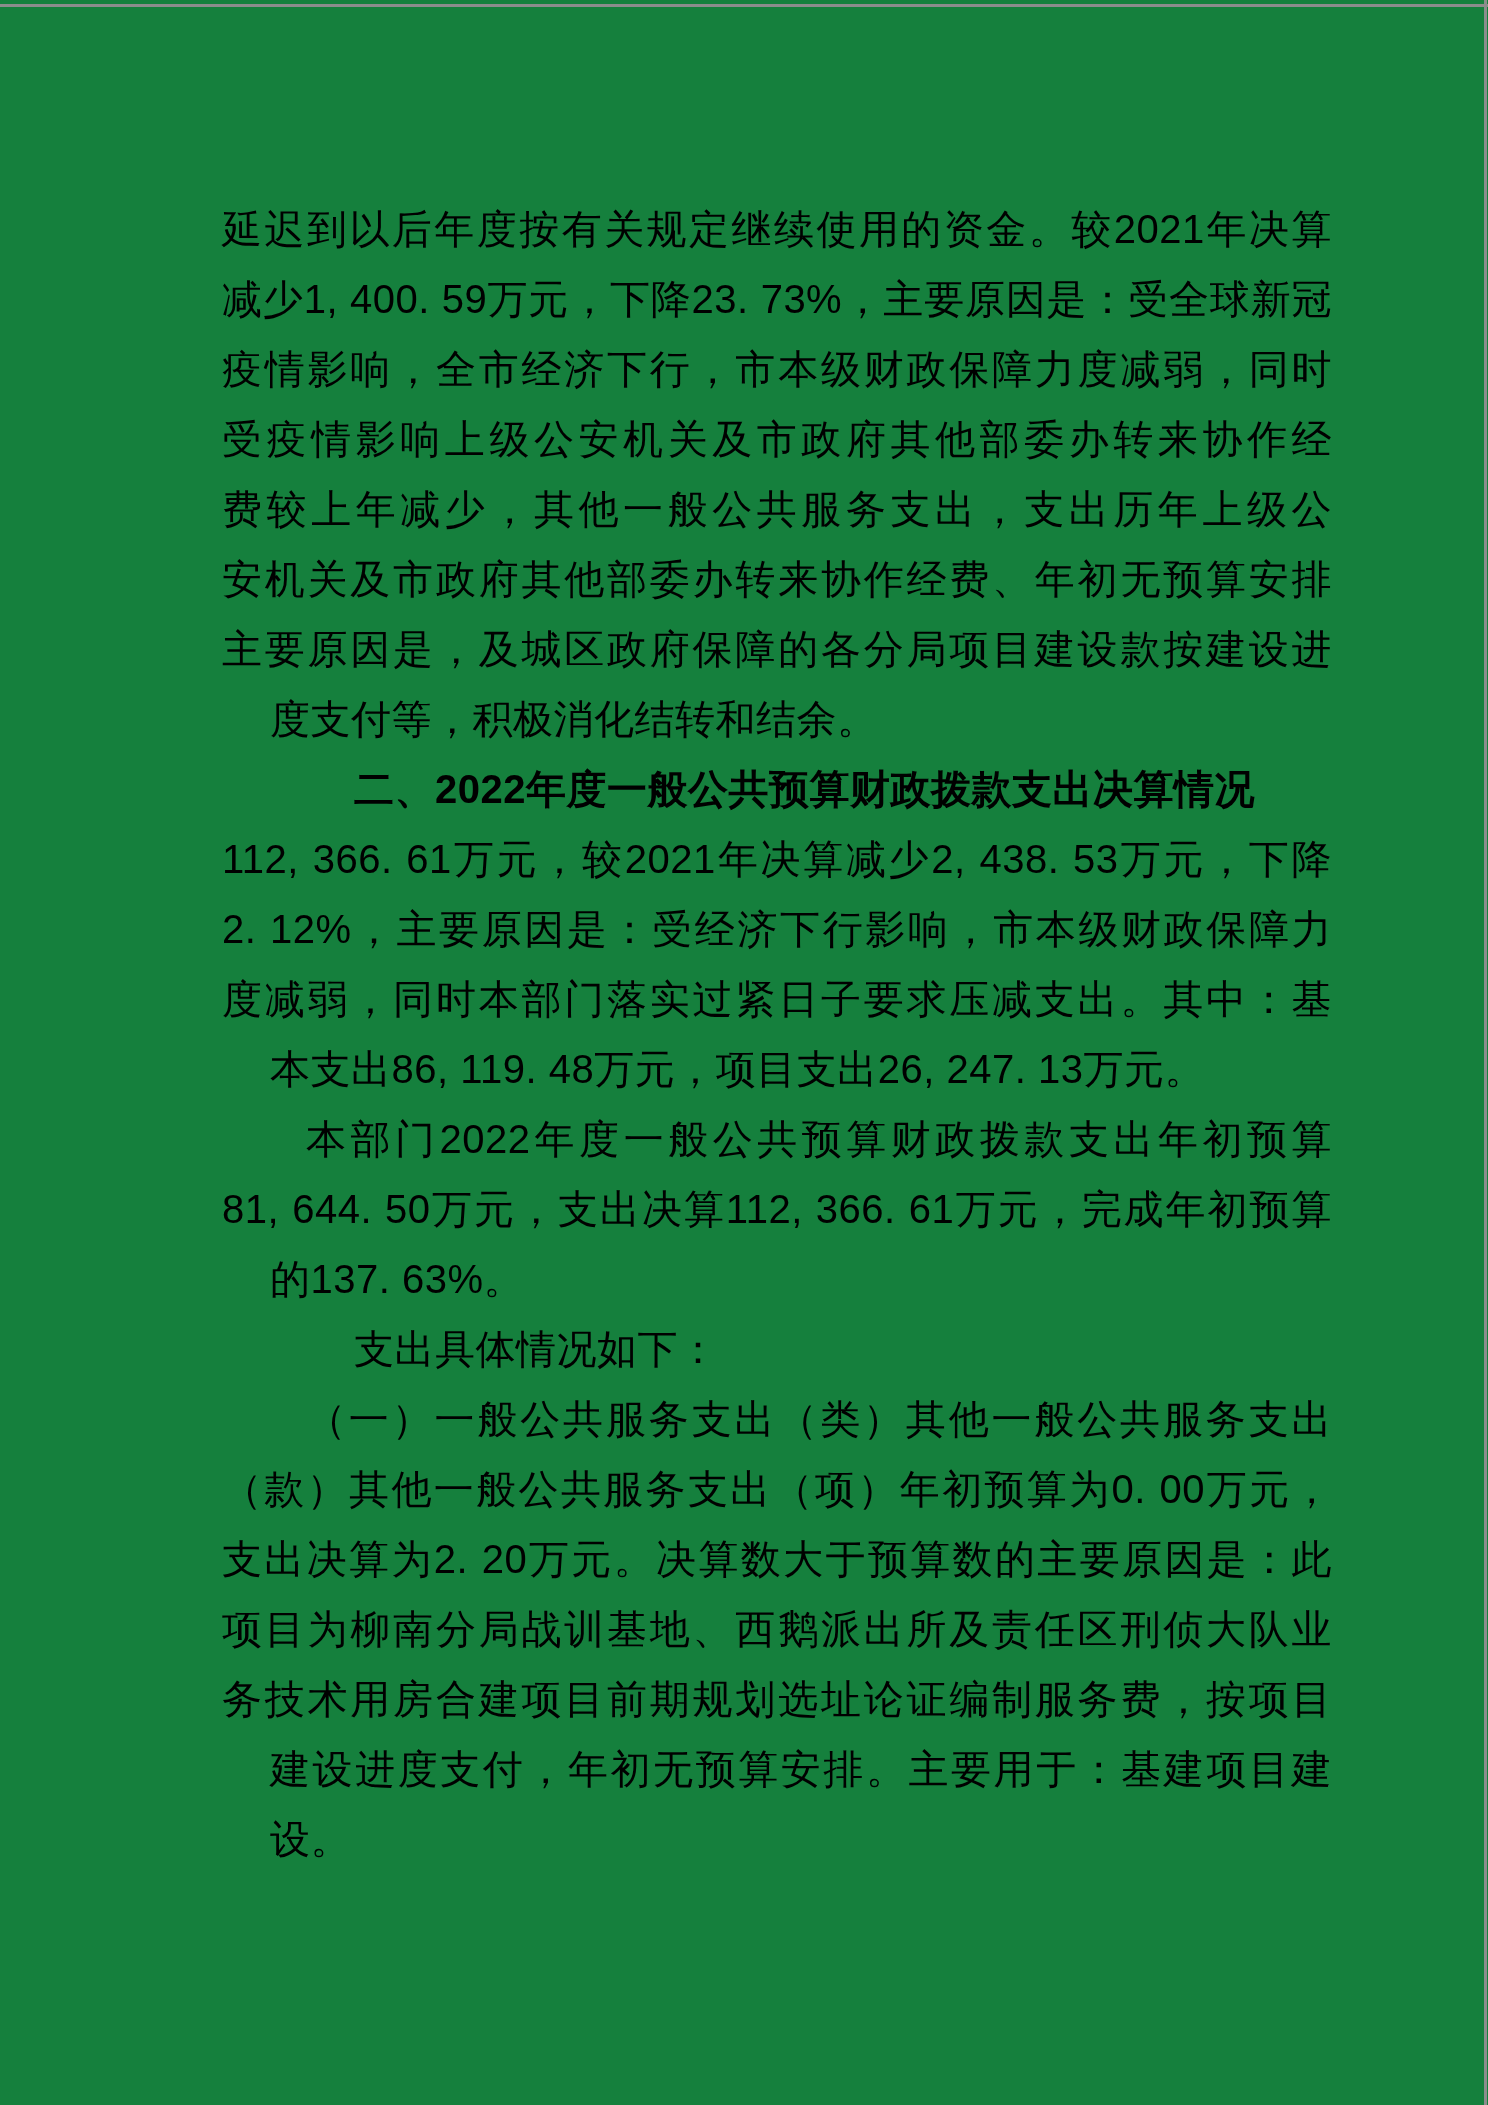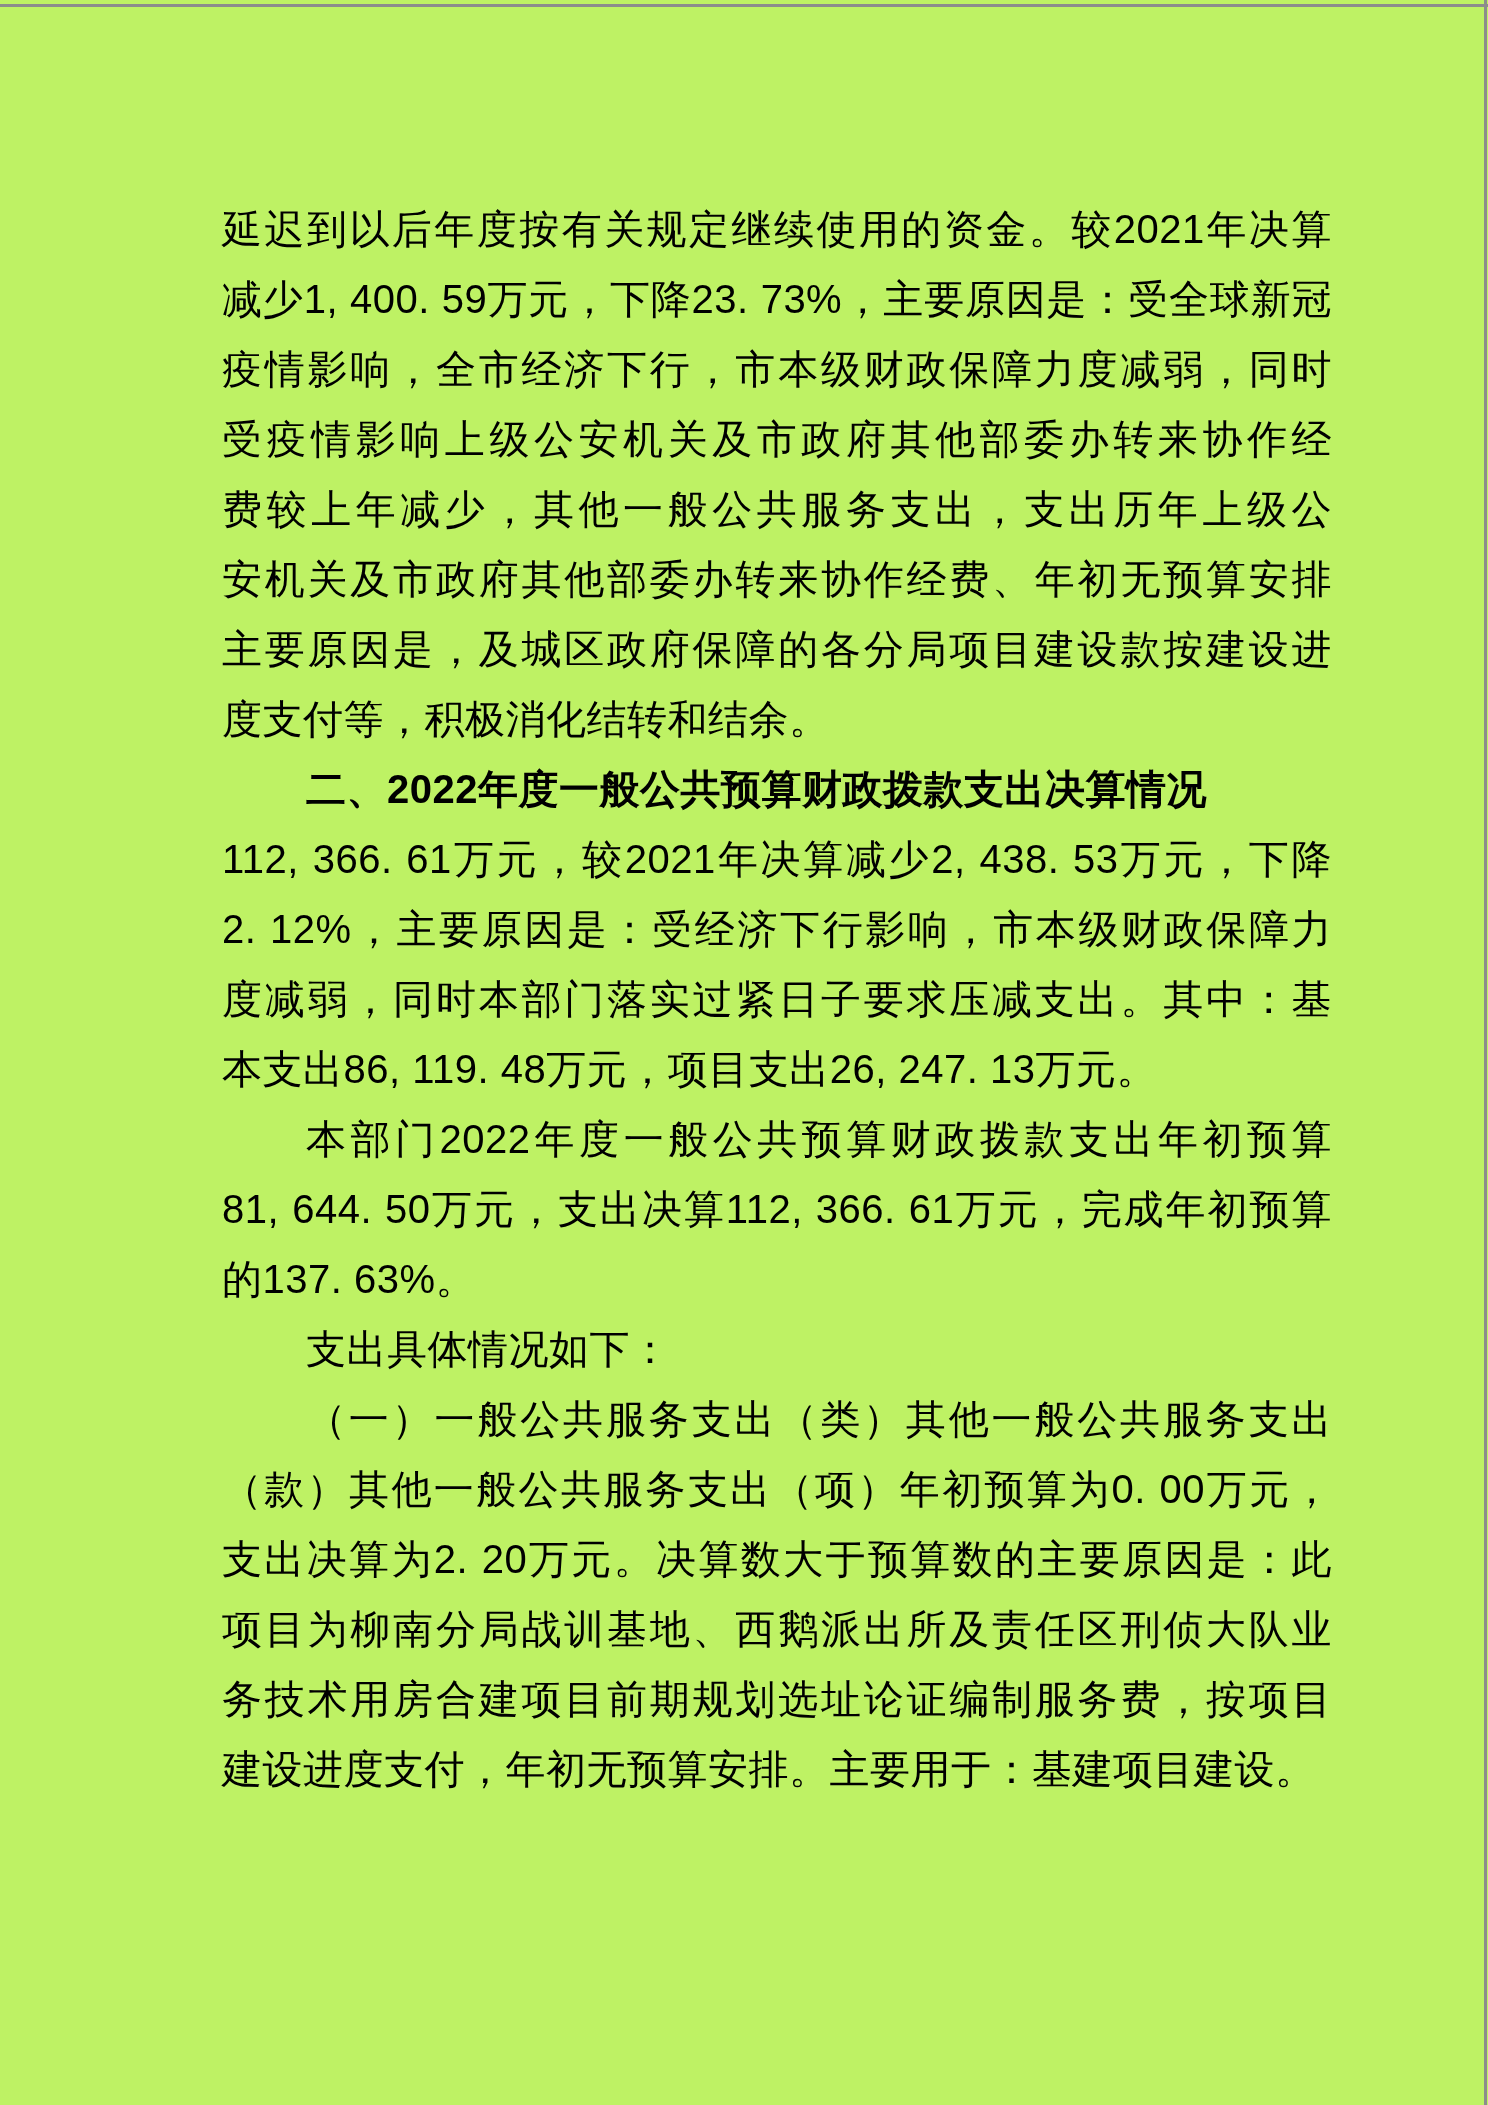--- a/index.html
+++ b/index.html
@@ -11,21 +11,21 @@
     height: 2105px;
     background: #ffffff;
     position: relative;
     font-family: "Liberation Sans", sans-serif;
   }
   .page {
     position: absolute;
     left: 0; top: 0;
     width: 1488px;
     height: 2105px;
-    background: #bef264;
+    background: #15803d;
     overflow: hidden;
   }
   
   .scan-edge-top {
     position: absolute;
     left: 0; top: 4px;
     width: 100%; height: 3px;
     background: #8c8c8c;
   }
   .scan-edge-right {
@@ -44,21 +44,21 @@
     line-height: 70px;
     letter-spacing: 0.5px;
   }
   .ln {
     height: 70px;
     text-align: justify;
     text-justify: inter-character;
     overflow: visible;
   }
   .ln.j { text-align-last: justify; }
-  .ln.l { text-align-last: left; }
+  .ln.l { text-align-last: left; margin-left: 48px; }
   .ln.ind { padding-left: 84px; }
   .ln.heading { font-weight: 700; }
 </style>
 </head>
 <body>
 
 <div class="page">
   <div class="scan-edge-top"></div>
   <div class="scan-edge-right"></div>
 

